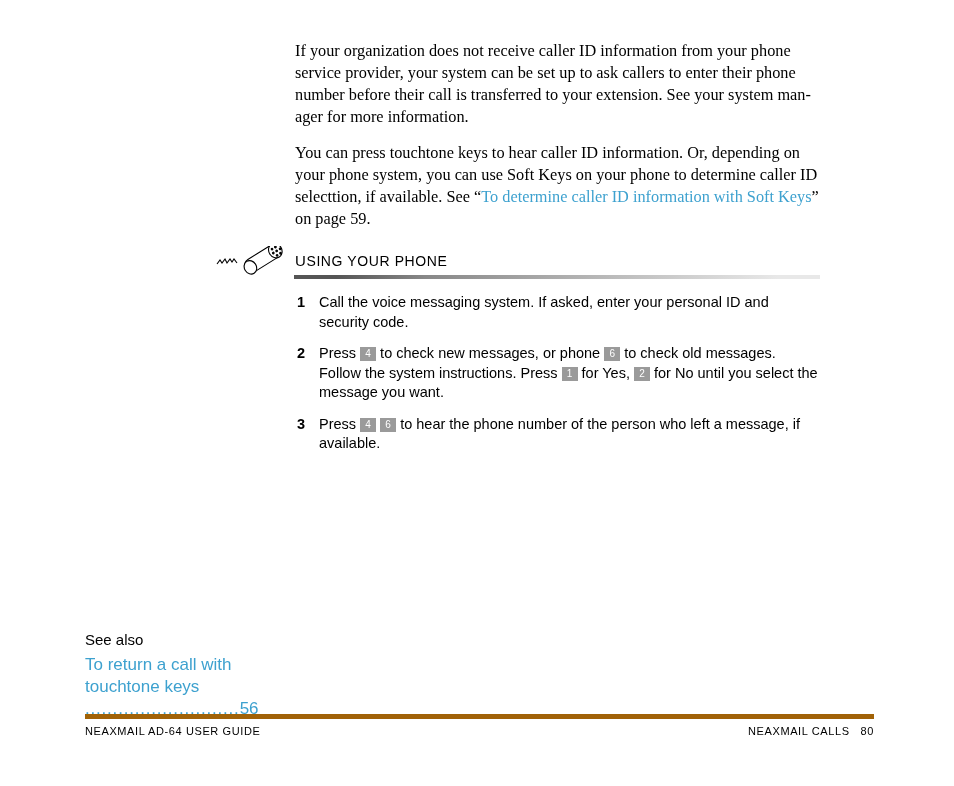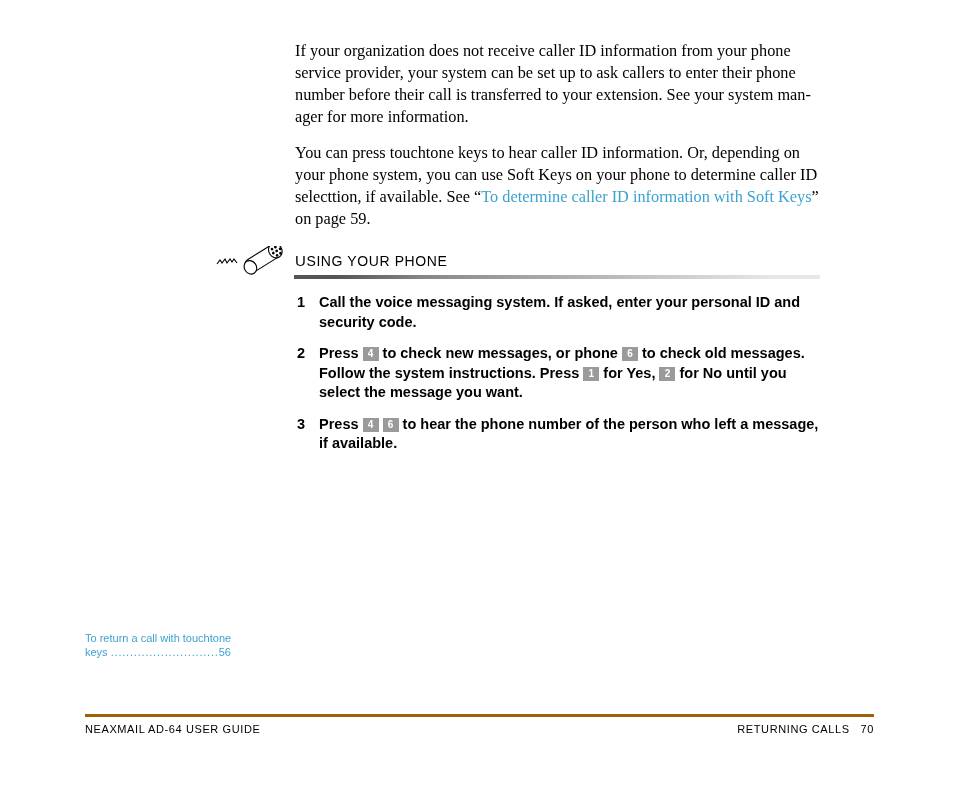--- a/index.html
+++ b/index.html
@@ -73,21 +73,20 @@
     counter-reset: step;
     font-family: "Gill Sans", "Gill Sans MT", "Segoe UI", sans-serif;
     font-size: 14.5px;
     line-height: 1.35;
   }
   ol.steps li {
     counter-increment: step;
     position: relative;
     margin: 0 0 12px 0;
     padding-left: 4px;
-    font-weight: bold;
   }
   ol.steps li::before {
     content: counter(step);
     position: absolute;
     left: -18px;
     top: 0;
     font-weight: bold;
     font-family: "Gill Sans", "Gill Sans MT", "Segoe UI", sans-serif;
   }
   .key {
@@ -108,34 +107,34 @@
     left: 85px;
     top: 631px;
     width: 200px;
     font-family: "Gill Sans", "Gill Sans MT", "Segoe UI", sans-serif;
   }
   .see-also .sa-title {
     font-size: 15px;
     margin: 0 0 6px 0;
   }
   .see-also .sa-item {
-    font-size: 11px;
+    font-size: 17px;
     color: #3da1cf;
     line-height: 1.3;
     margin: 0 0 4px 0;
     width: 170px;
   }
   .see-also .sa-item a { color: #3da1cf; text-decoration: none; }
   .dots { letter-spacing: 0.8px; }
   .footer {
     position: absolute;
     left: 85px;
     right: 80px;
     top: 714px;
-    border-top: 3px solid #a16207;
+    border-top: 5px solid #a16207;
     padding-top: 6px;
     font-family: "Gill Sans", "Gill Sans MT", "Segoe UI", sans-serif;
     font-size: 11px;
     letter-spacing: 0.6px;
     display: flex;
     justify-content: space-between;
   }
 </style>
 </head>
 <body>
@@ -178,26 +177,27 @@
       <li>
         <span>Press </span><span class="key">4</span><span> to check new messages, or phone </span><span class="key">6</span><span> to check old messages. Follow the system instructions. Press </span><span class="key">1</span><span> for Yes, </span><span class="key">2</span><span> for No until you select the message you want.</span>
       </li>
       <li>
         <span>Press </span><span class="key">4</span><span> </span><span class="key">6</span><span> to hear the phone number of the person who left a message, if available.</span>
       </li>
     </ol>
   </div>
 
   <div class="see-also">
+    <div class="sa-title">See also</div>
     <div class="sa-item">
       <a href="#">
         <span>To return a call with touchtone keys </span><span class="dots">............................</span><span>56</span>
       </a>
     </div>
   </div>
 
   <div class="footer">
     <span>NEAXMAIL AD-64 USER GUIDE</span>
     <span>
-      <span>RETURNING CALLS</span>&nbsp;&nbsp;&nbsp;<span>70</span>
+      <span>NEAXMAIL CALLS</span>&nbsp;&nbsp;&nbsp;<span>80</span>
     </span>
   </div>
 </div>
 
 </body></html>

